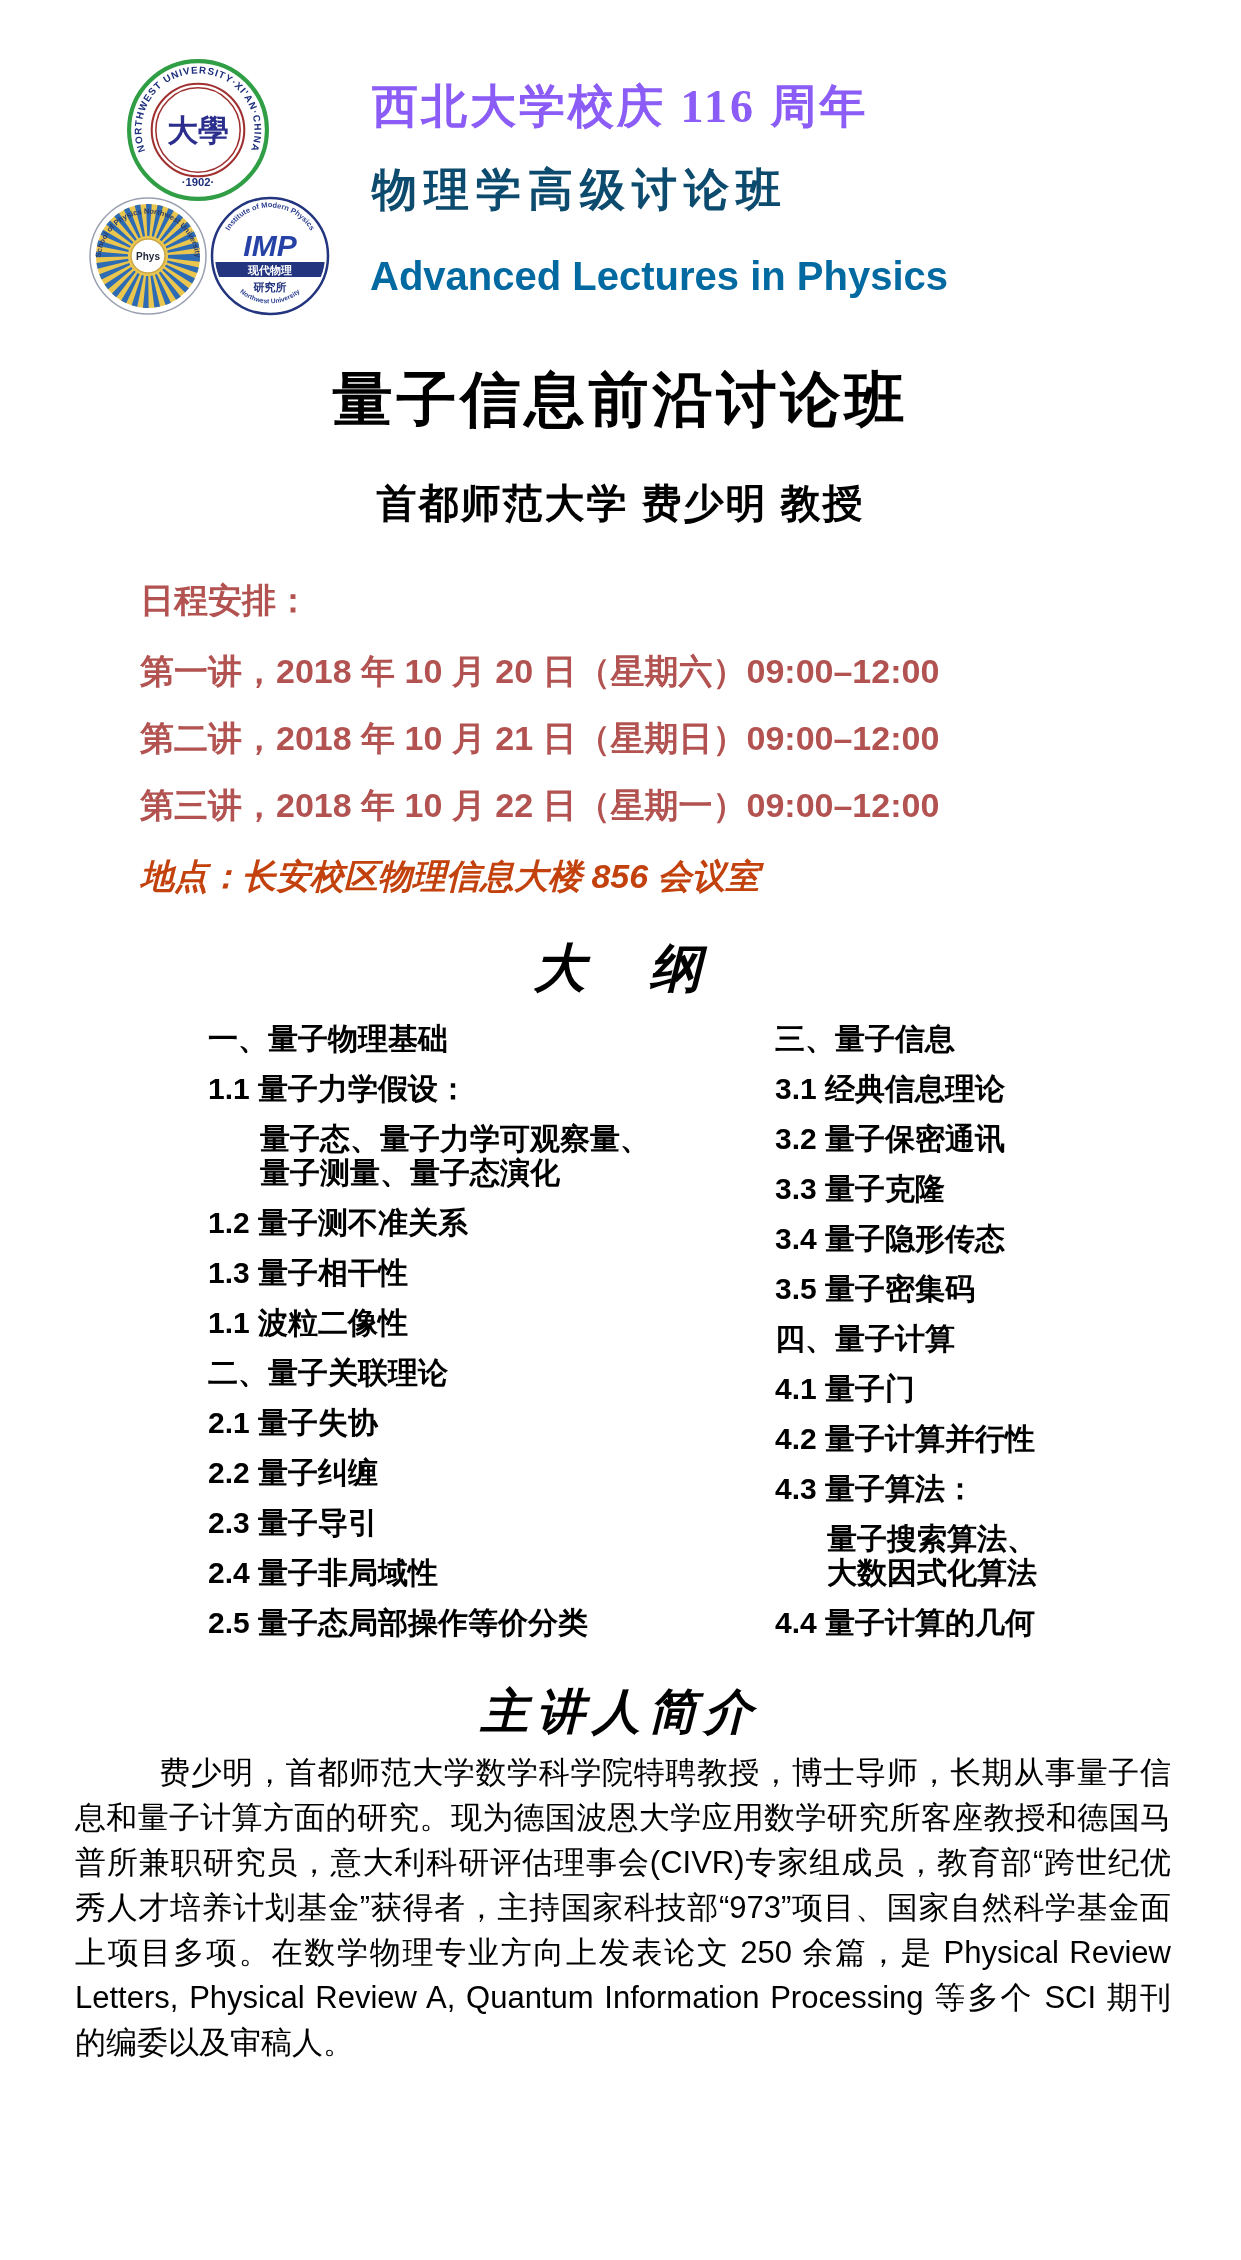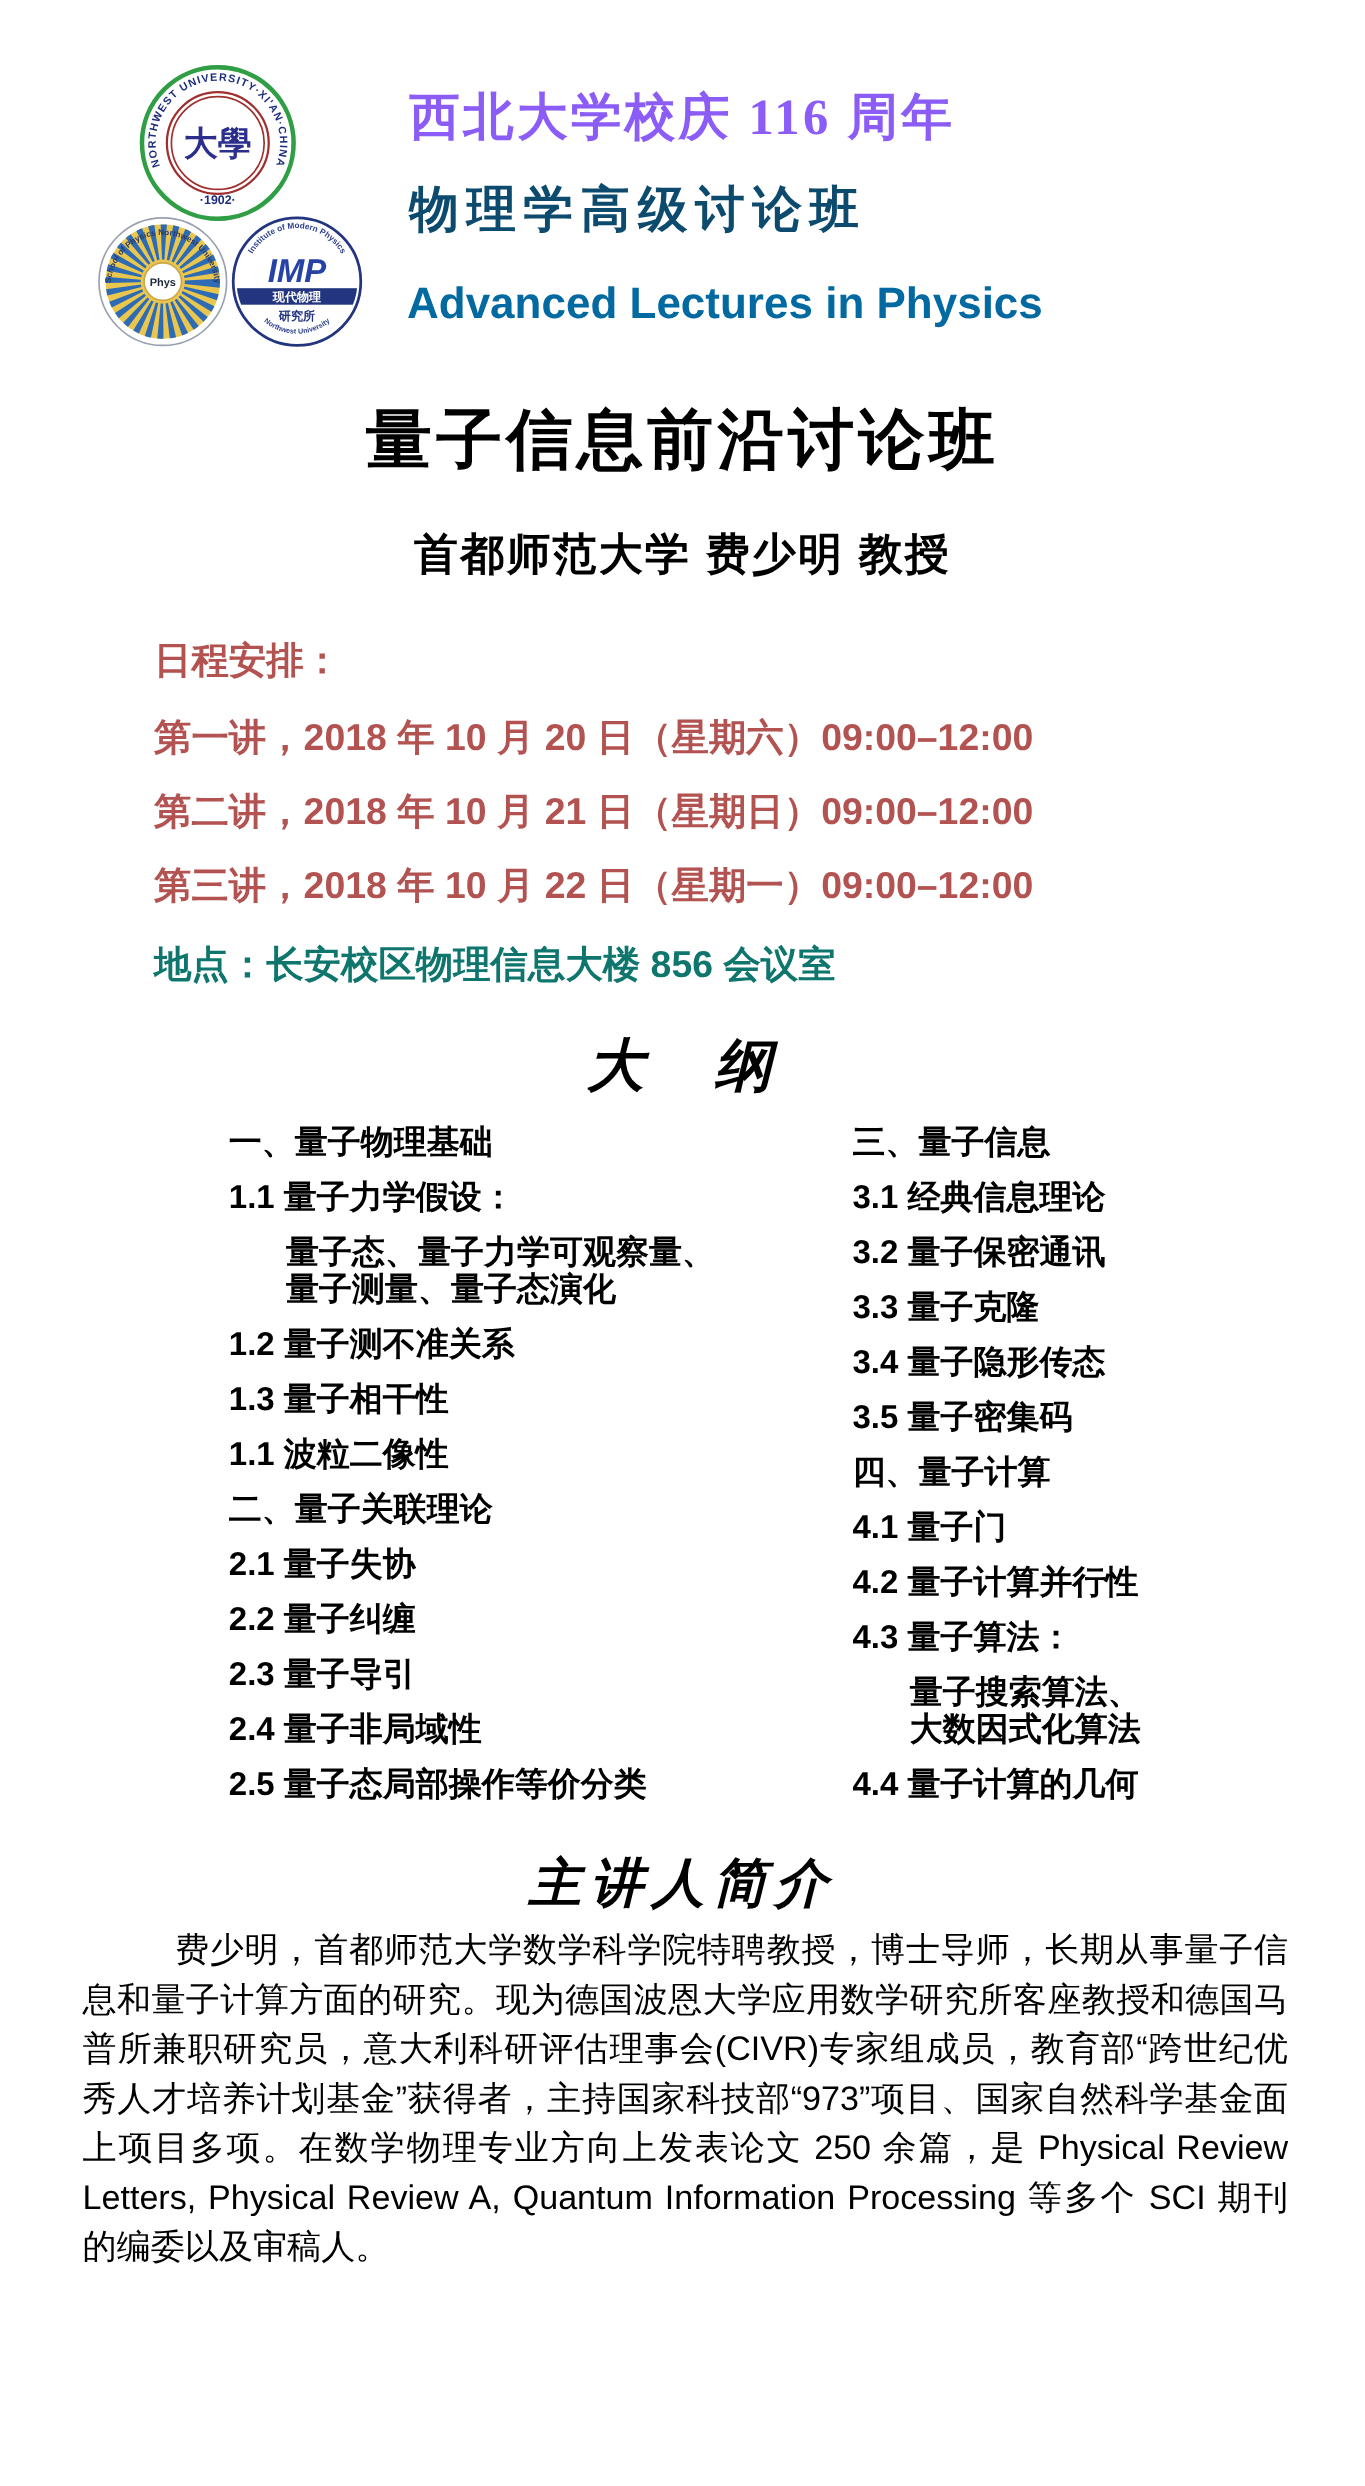--- a/index.html
+++ b/index.html
@@ -160,21 +160,21 @@
 
   <div class="main-title">量子信息前沿讨论班</div>
   <div class="speaker">首都师范大学 费少明 教授</div>
 
   <div class="schedule" style="color:#b25351;">
     <div class="sch-heading">日程安排：</div>
     <div class="sch-item">第一讲，2018 年 10 月 20 日（星期六）09:00–12:00</div>
     <div class="sch-item">第二讲，2018 年 10 月 21 日（星期日）09:00–12:00</div>
     <div class="sch-item">第三讲，2018 年 10 月 22 日（星期一）09:00–12:00</div>
   </div>
-  <div class="location" style="color:#0f766e;">地点：长安校区物理信息大楼 856 会议室</div>
+  <div class="location" style="color:#c2410c;font-style:italic;">地点：长安校区物理信息大楼 856 会议室</div>
 
   <div class="outline-heading">大　纲</div>
 
   <ul class="outline-col left">
     <li class="o-item">一、量子物理基础</li>
     <li class="o-item">1.1 量子力学假设：</li>
     <li class="o-item sub">量子态、量子力学可观察量、</li>
     <li class="o-item sub last">量子测量、量子态演化</li>
     <li class="o-item">1.2 量子测不准关系</li>
     <li class="o-item">1.3 量子相干性</li>

